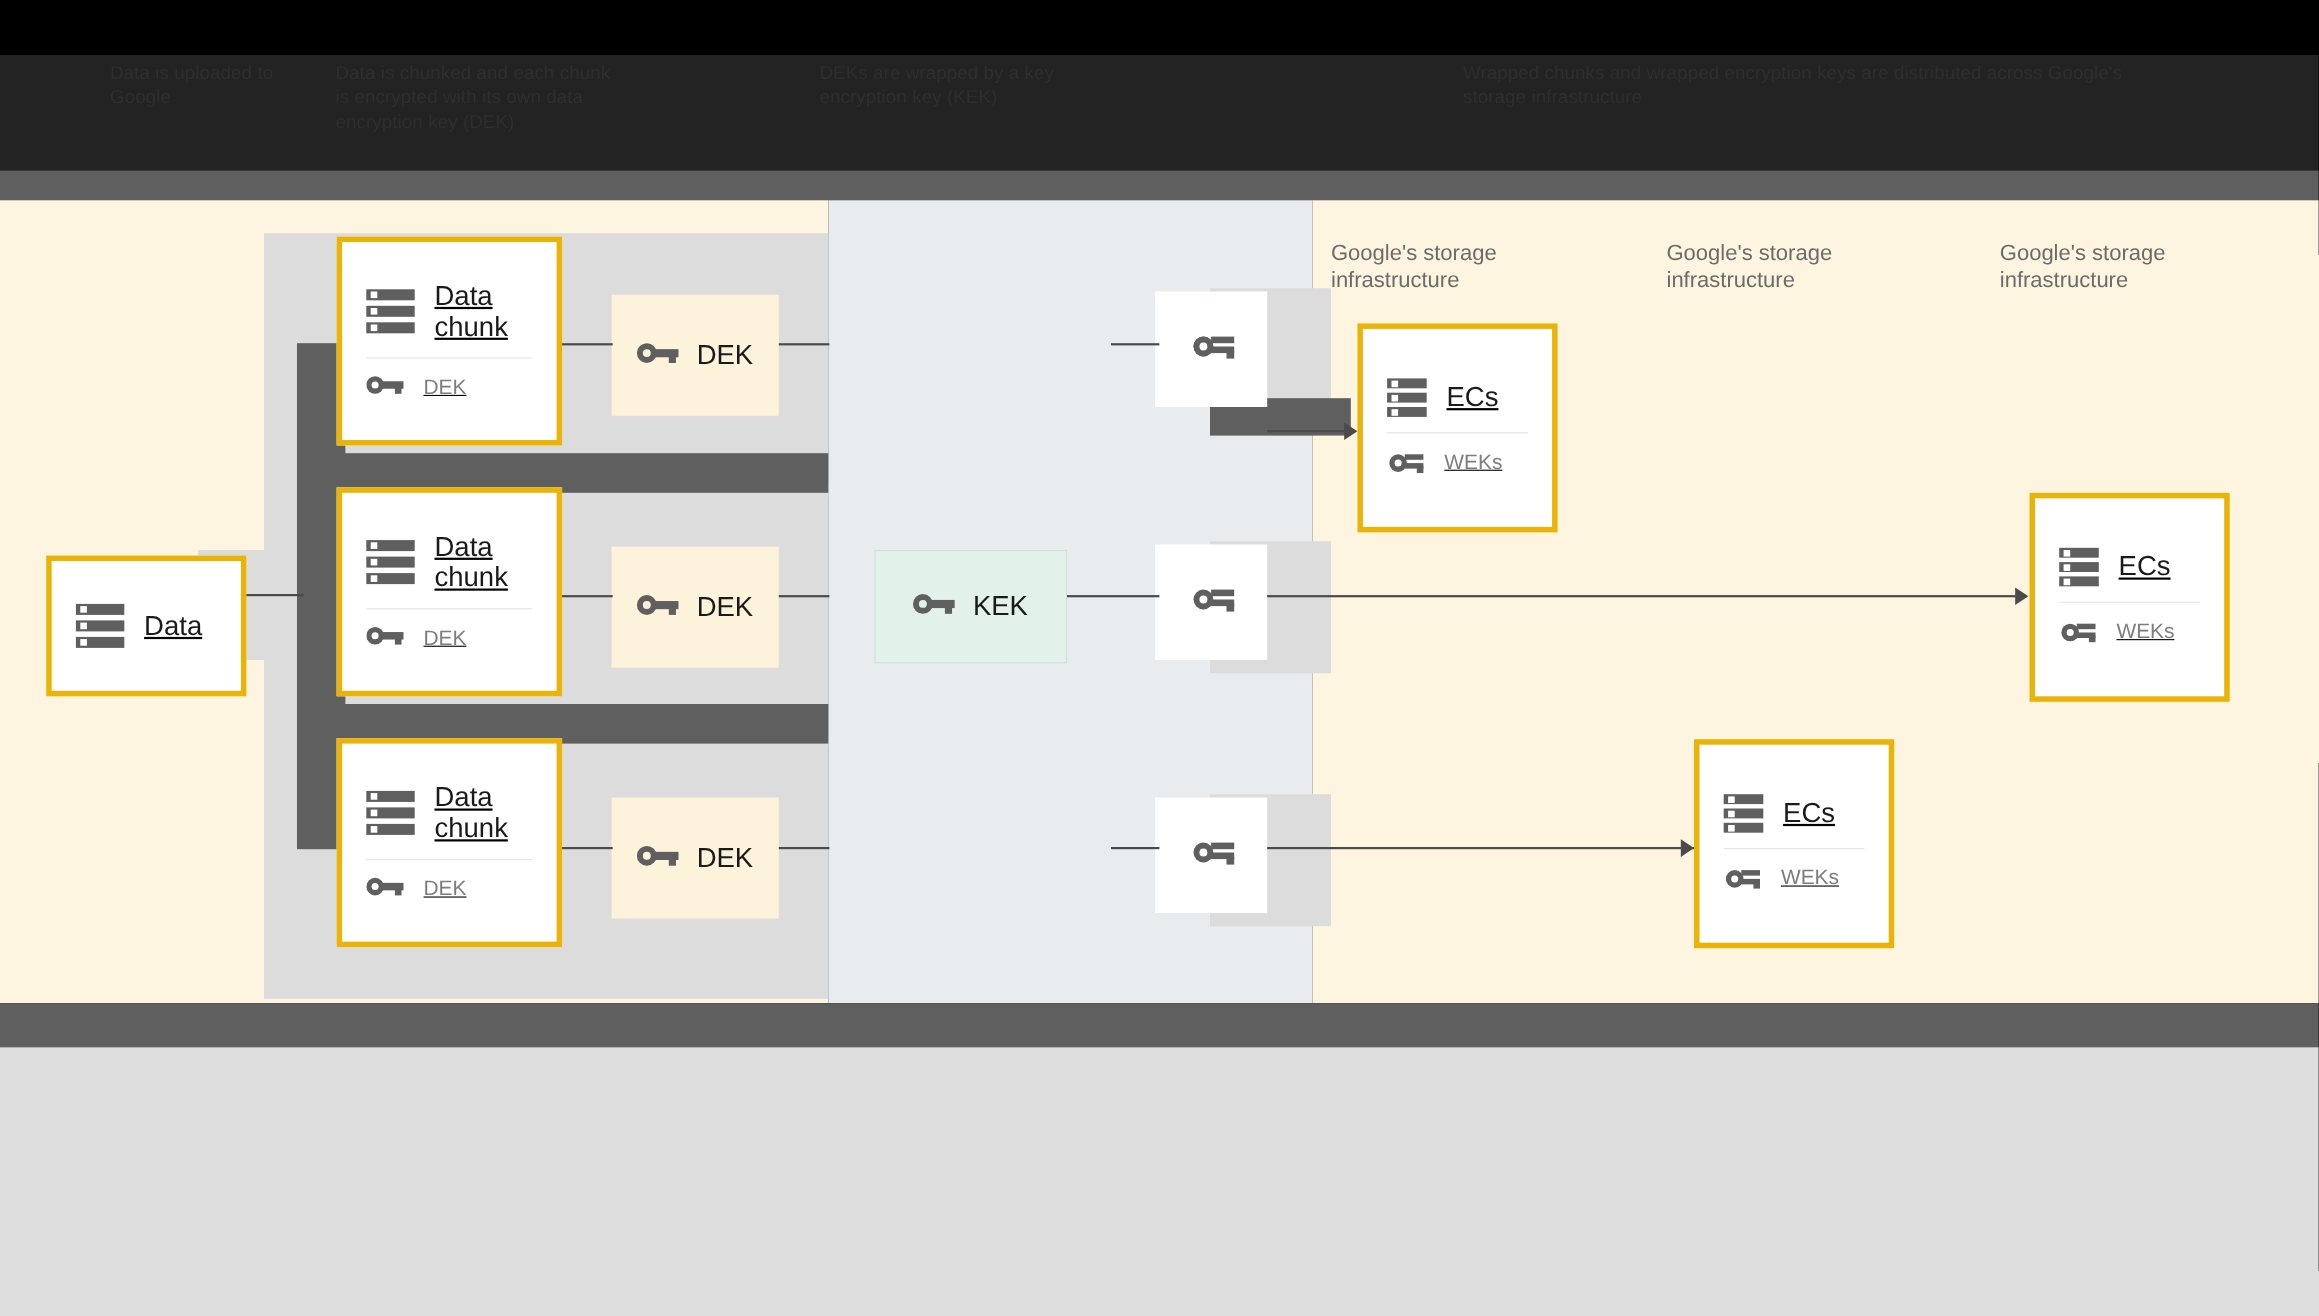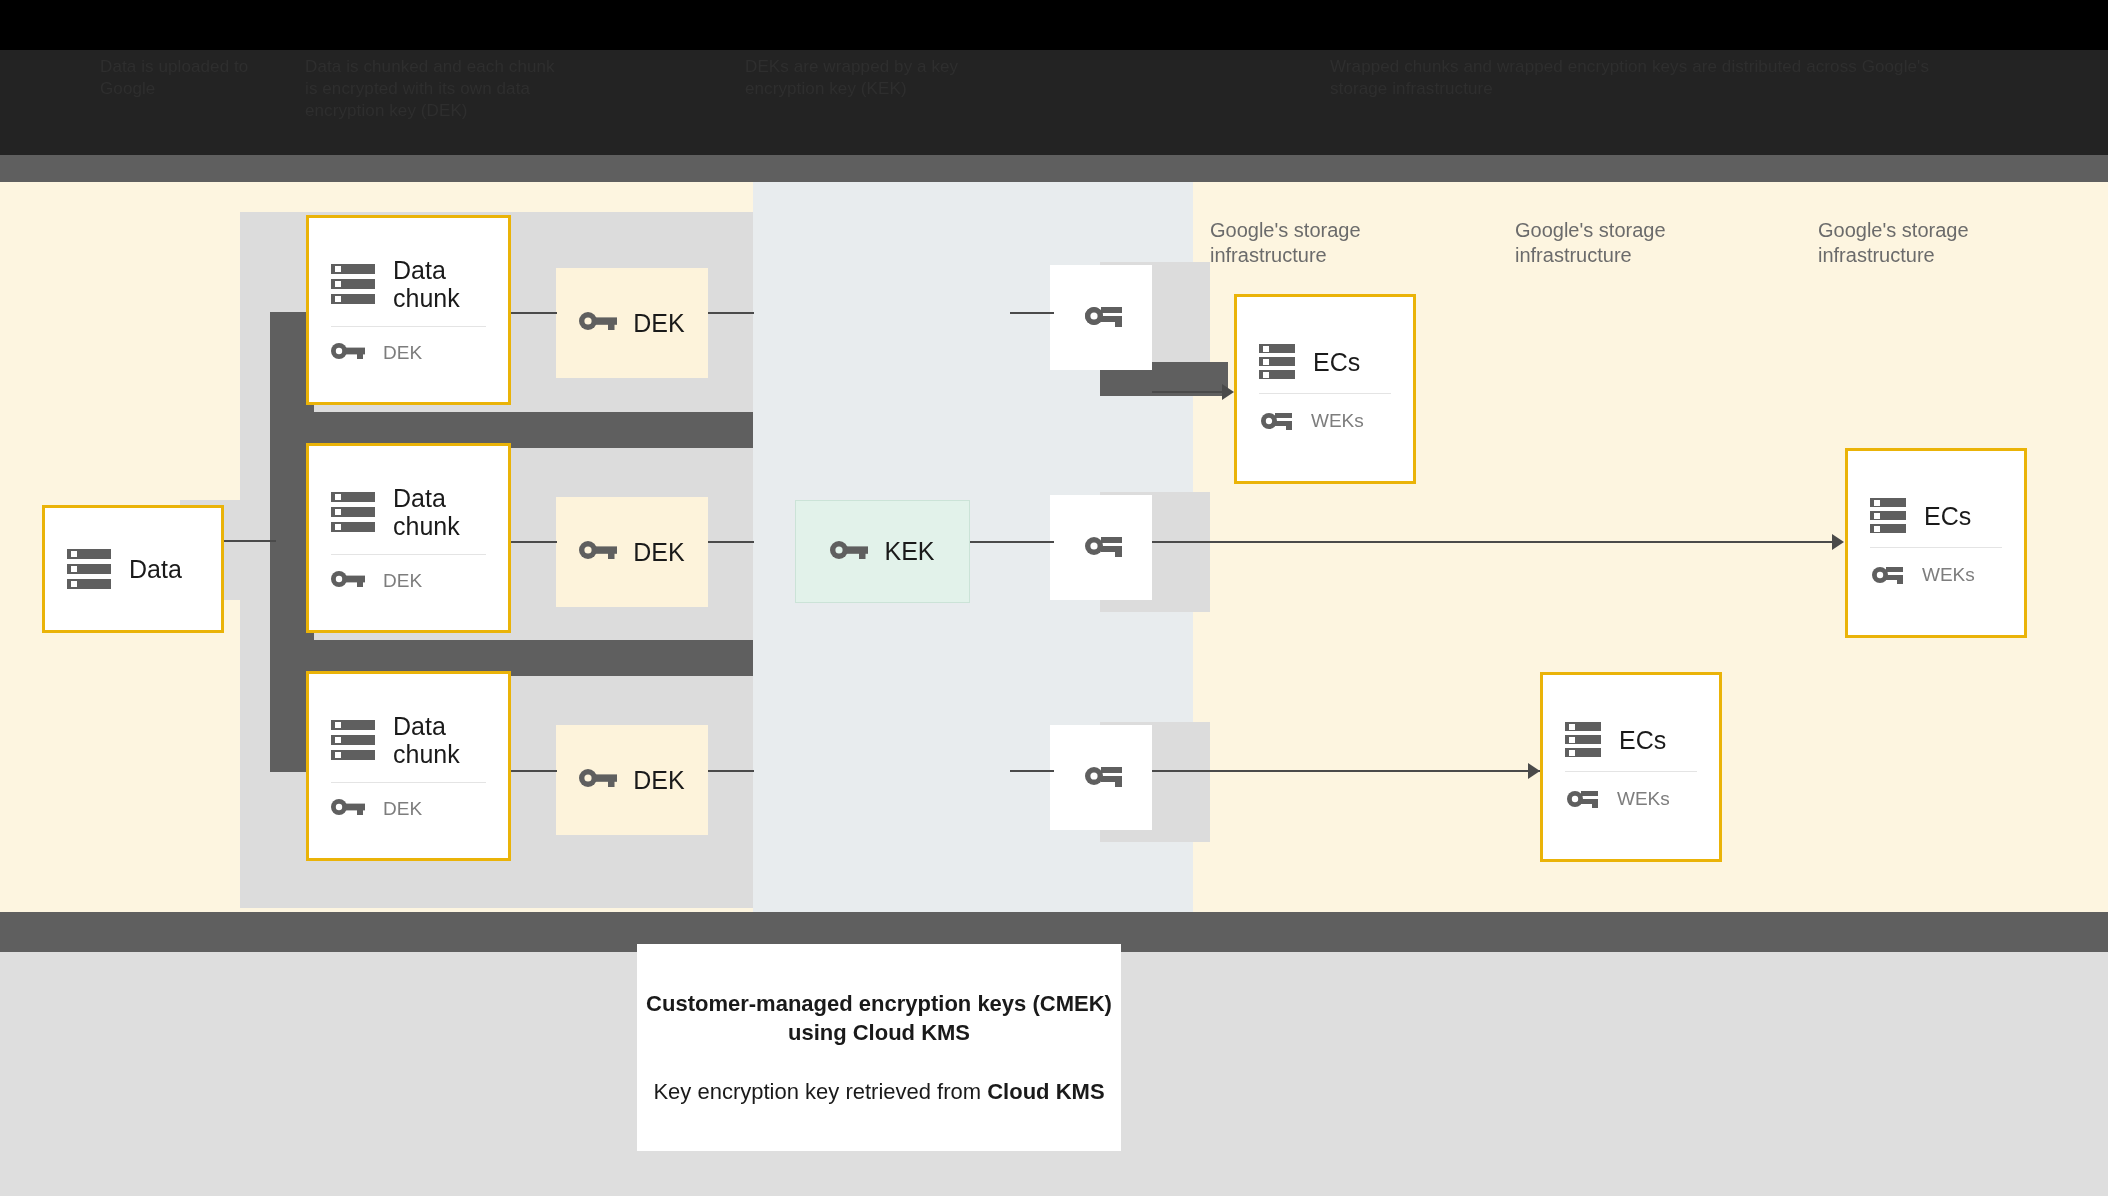--- a/index.html
+++ b/index.html
@@ -33,23 +33,24 @@
 
   
   .bus { position:absolute; background:#5F5F5F; }
 
   
   .plate { position:absolute; background:#DCDCDC; }
 
   
   .card {
     position:absolute; background:#FFFFFF;
-    border:3px solid #eab308;
+    border:5px solid #eab308;
     display:flex; flex-direction:column;
     justify-content:center;
+    text-decoration:underline;
   }
   .card-row { display:flex; align-items:center; padding:0 22px; }
   .card-top  { flex:0 0 auto; }
   .card-div  { height:1px; background:#E4E4E4; margin:14px 22px; }
   .card-label {
     font-size:25px; color:#1A1A1A; line-height:28px; margin-left:18px;
   }
   .card-sub {
     font-size:19px; color:#7D7D7D; margin-left:18px;
   }
@@ -394,20 +395,14 @@
 
   <div class="conn" style="left:1152px;top:541px;width:690px;"></div>
   <div class="arrowhead" style="left:1832px;top:534px;border-top:8px solid transparent;border-bottom:8px solid transparent;border-left:12px solid #4A4A4A;"></div>
 
   <div class="conn" style="left:1152px;top:770px;width:388px;"></div>
   <div class="arrowhead" style="left:1528px;top:763px;border-top:8px solid transparent;border-bottom:8px solid transparent;border-left:12px solid #4A4A4A;"></div>
 
   <div class="bot-bar"></div>
   <div class="bot-area"></div>
 
-  <div class="bot-card">
-    <div class="bot-t1">Customer-managed encryption keys (CMEK) using Cloud KMS</div>
-    <div class="bot-t2">
-      <span>Key encryption key retrieved from </span><b>Cloud KMS</b>
-    </div>
-  </div>
 
 </div>
 
 </body></html>

